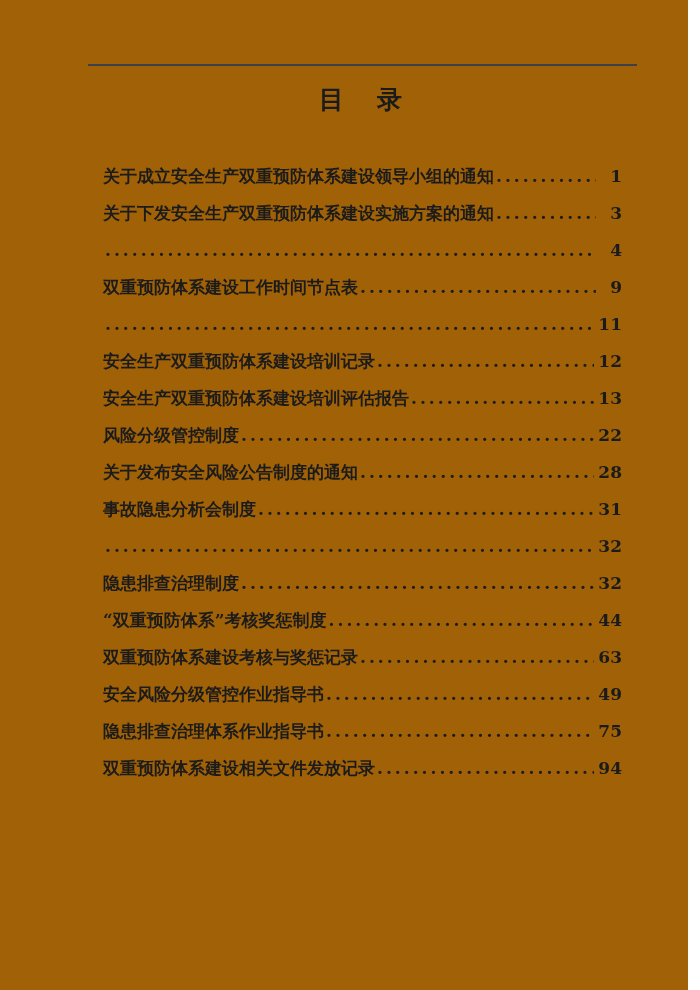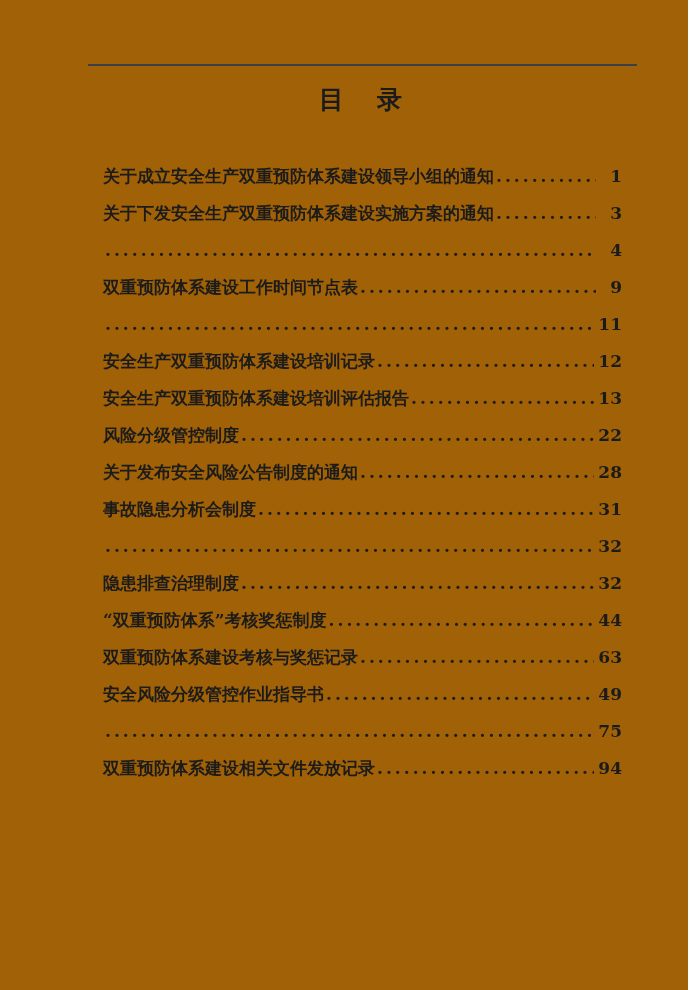--- a/index.html
+++ b/index.html
@@ -154,20 +154,21 @@
     <span class="toc-page">63</span>
   </div>
 
   <div class="toc-item">
     <span class="toc-label">安全风险分级管控作业指导书</span>
     <span class="toc-dots">................................................................................................................................................................</span>
     <span class="toc-page">49</span>
   </div>
 
   <div class="toc-item">
+    <span class="toc-label">隐患排查治理体系作业指导书</span>
     <span class="toc-dots">................................................................................................................................................................</span>
     <span class="toc-page">75</span>
   </div>
 
   <div class="toc-item">
     <span class="toc-label">双重预防体系建设相关文件发放记录</span>
     <span class="toc-dots">................................................................................................................................................................</span>
     <span class="toc-page">94</span>
   </div>
 </div>

